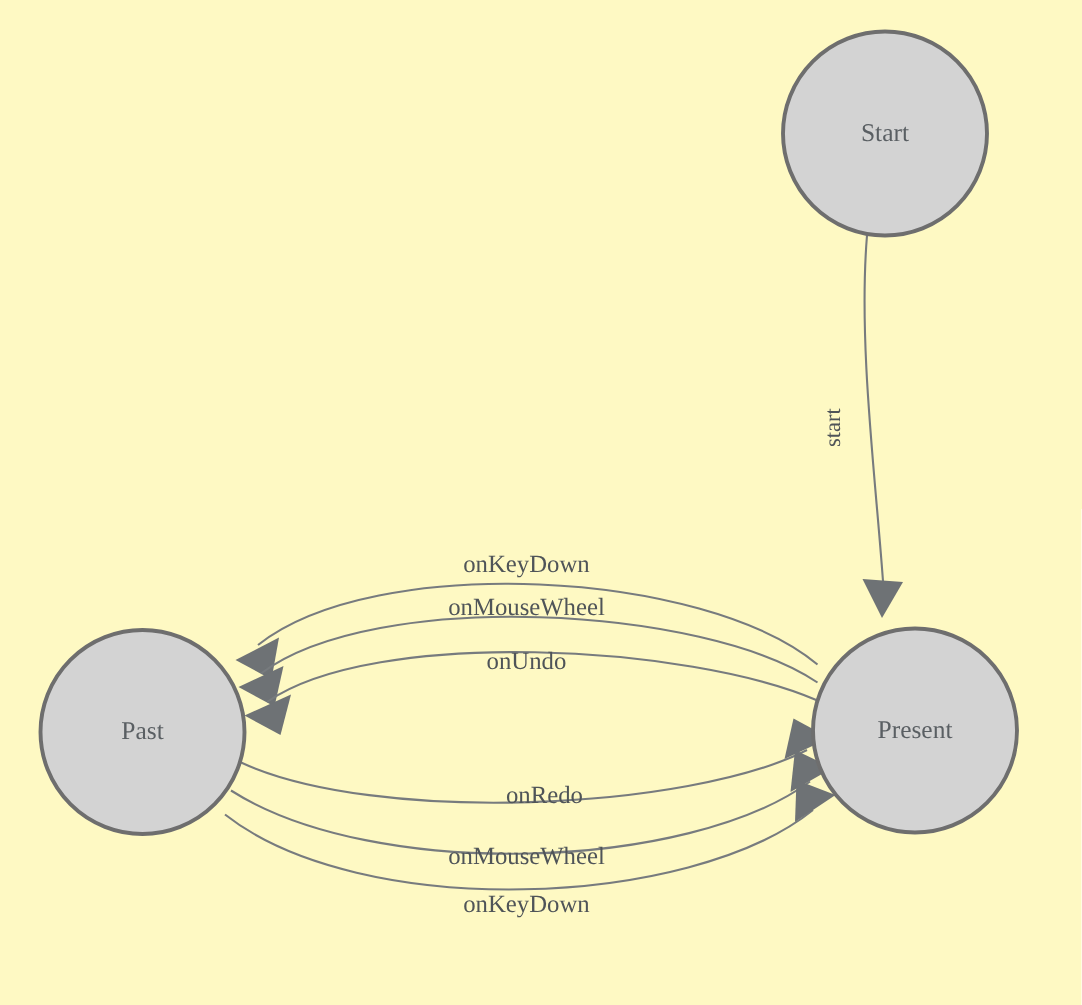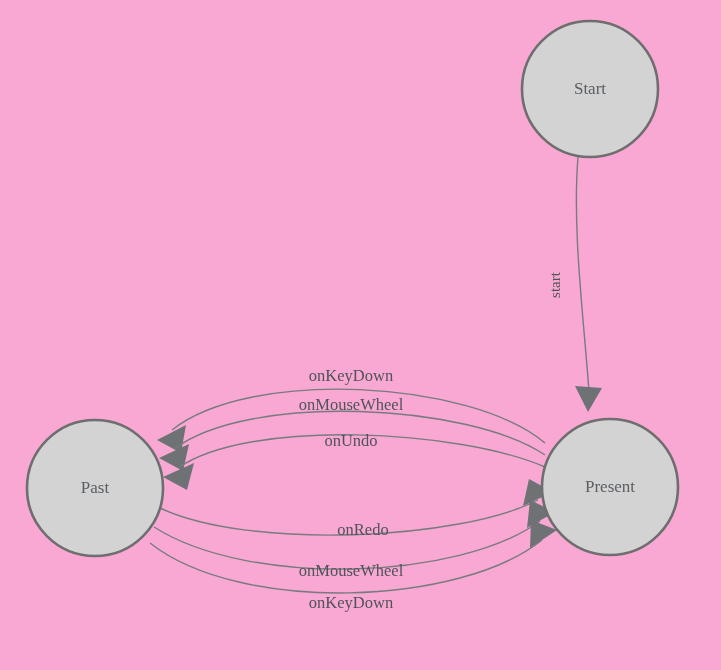--- a/index.html
+++ b/index.html
@@ -11,21 +11,21 @@
   body {
     width: 721px;
     height: 670px;
     overflow: hidden;
     font-family: "Liberation Serif", "DejaVu Serif", serif;
   }
   #diagram-root {
     position: relative;
     width: 721px;
     height: 670px;
-    background: #f9a8d4;
+    background: #fef9c3;
   }
   svg#state-diagram {
     display: block;
     width: 721px;
     height: 670px;
   }
   .node-shape {
     fill: #d3d3d3;
     stroke: #6e6e6e;
     stroke-width: 2.6;

